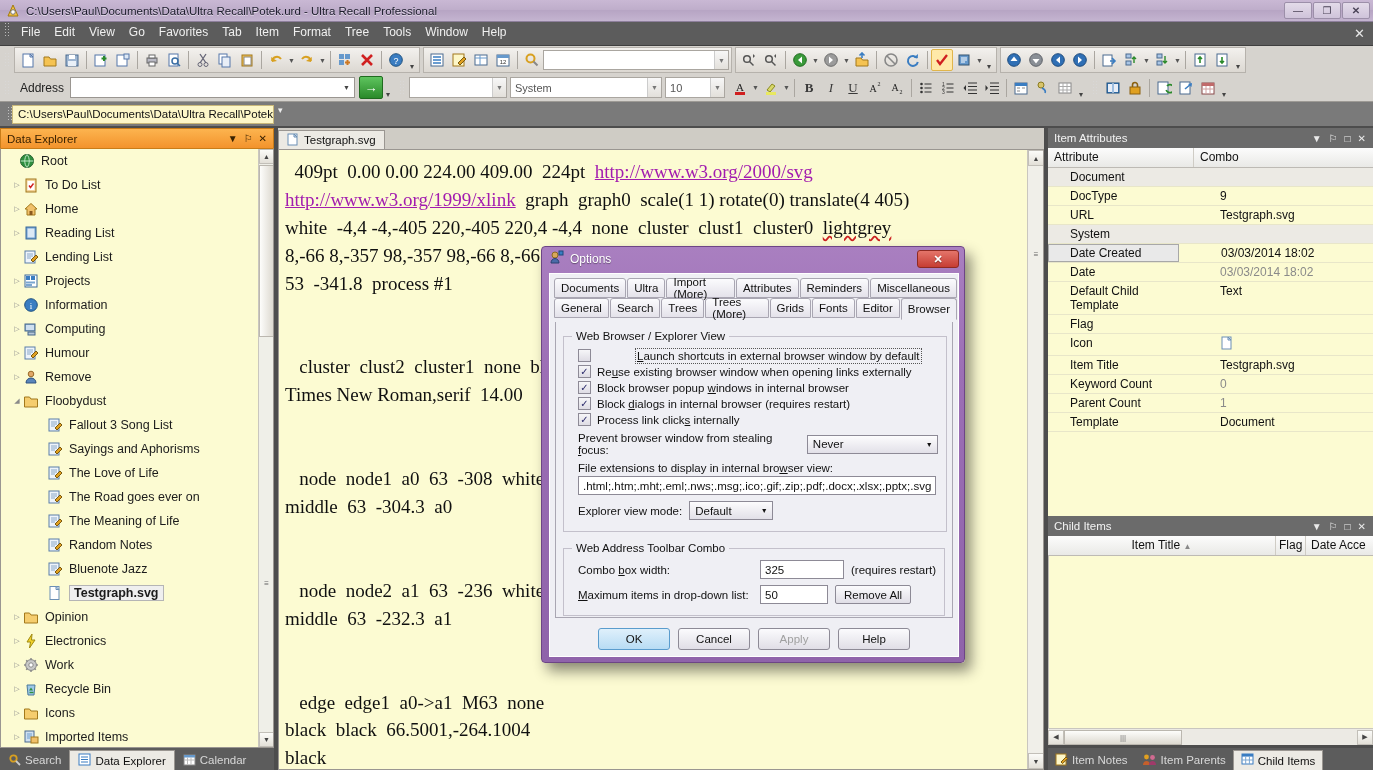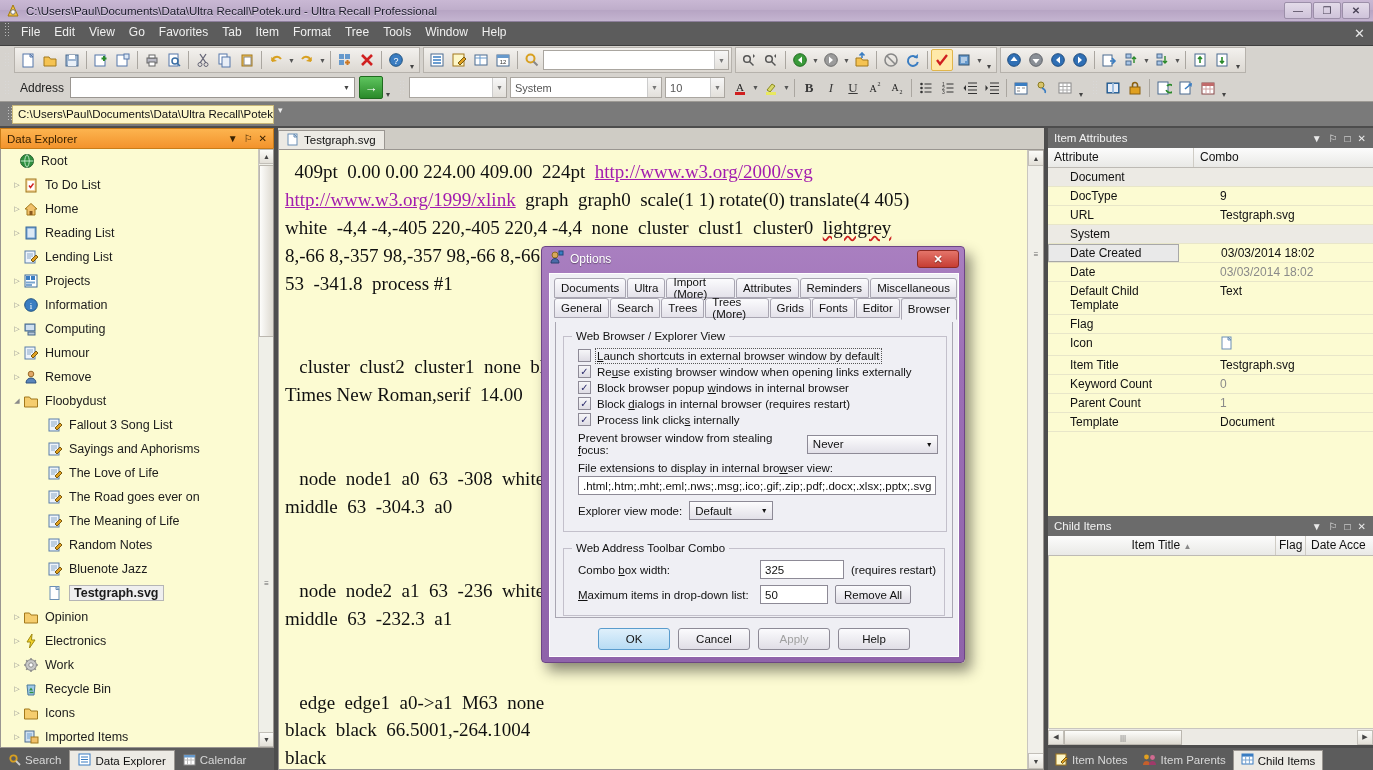--- a/index.html
+++ b/index.html
@@ -203,21 +203,21 @@
     display:flex;align-items:center;padding:0 6px; font-size:11.5px;color:#111;}
   .otab.active { background:#efeff4; border-bottom-color:#efeff4; height:22px; font-weight:normal;}
   .tabpane { position:absolute; left:5px; top:48px; width:398px; height:296px;
     background:#efeff4; border:1px solid #a9a6b2; border-top:none; }
   fieldset.gb { margin:8px 7px 0 7px; border:1px solid #c3c0cb; padding:4px 8px 9px 8px; }
   fieldset.gb legend { font-size:11.5px; color:#111; padding:0 4px; }
   .ckrow { display:flex; align-items:center; gap:6px; margin:3px 0 3px 6px; font-size:11.5px; color:#111;}
   .ck { width:13px;height:13px;border:1px solid #8d8a96;background:linear-gradient(to bottom,#f6f6f8,#dedce4);
      display:flex;align-items:center;justify-content:center;font-size:10px;color:#2b2b6b;flex:none;}
   .ck.on::after{content:"\2713";}
-  .focusdotted { outline:1px dotted #555; outline-offset:1px; }
+  .focusdotted { outline:1px dotted #555; outline-offset:1px;margin-left:40px; }
   .u { text-decoration: underline; }
   .frow { display:flex; align-items:center; gap:7px; margin:6px 0 2px 6px; font-size:11.5px; color:#111;}
   .dd { height:19px; border:1px solid #8d8a96; background:linear-gradient(to bottom,#fcfcfd,#e2e0e8);
      display:flex;align-items:center;padding-left:5px; font-size:11.5px;color:#111;}
   .dd .a { margin-left:auto; width:16px;text-align:center;font-size:7px;}
   .txtin { height:19px; border:1px solid #8d8a96; background:#fff; font-size:11.5px; color:#111;
      display:flex; align-items:center; padding:0 4px; }
   .dlg-btns { position:absolute; left:5px; bottom:6px; width:398px; display:flex; justify-content:center; gap:8px;}
   .dbtn { width:72px; height:22px; border:1px solid #8d8a96; border-radius:3px;
      background:linear-gradient(to bottom,#fbfbfd,#e0dee6); font-size:11.5px; color:#111;

